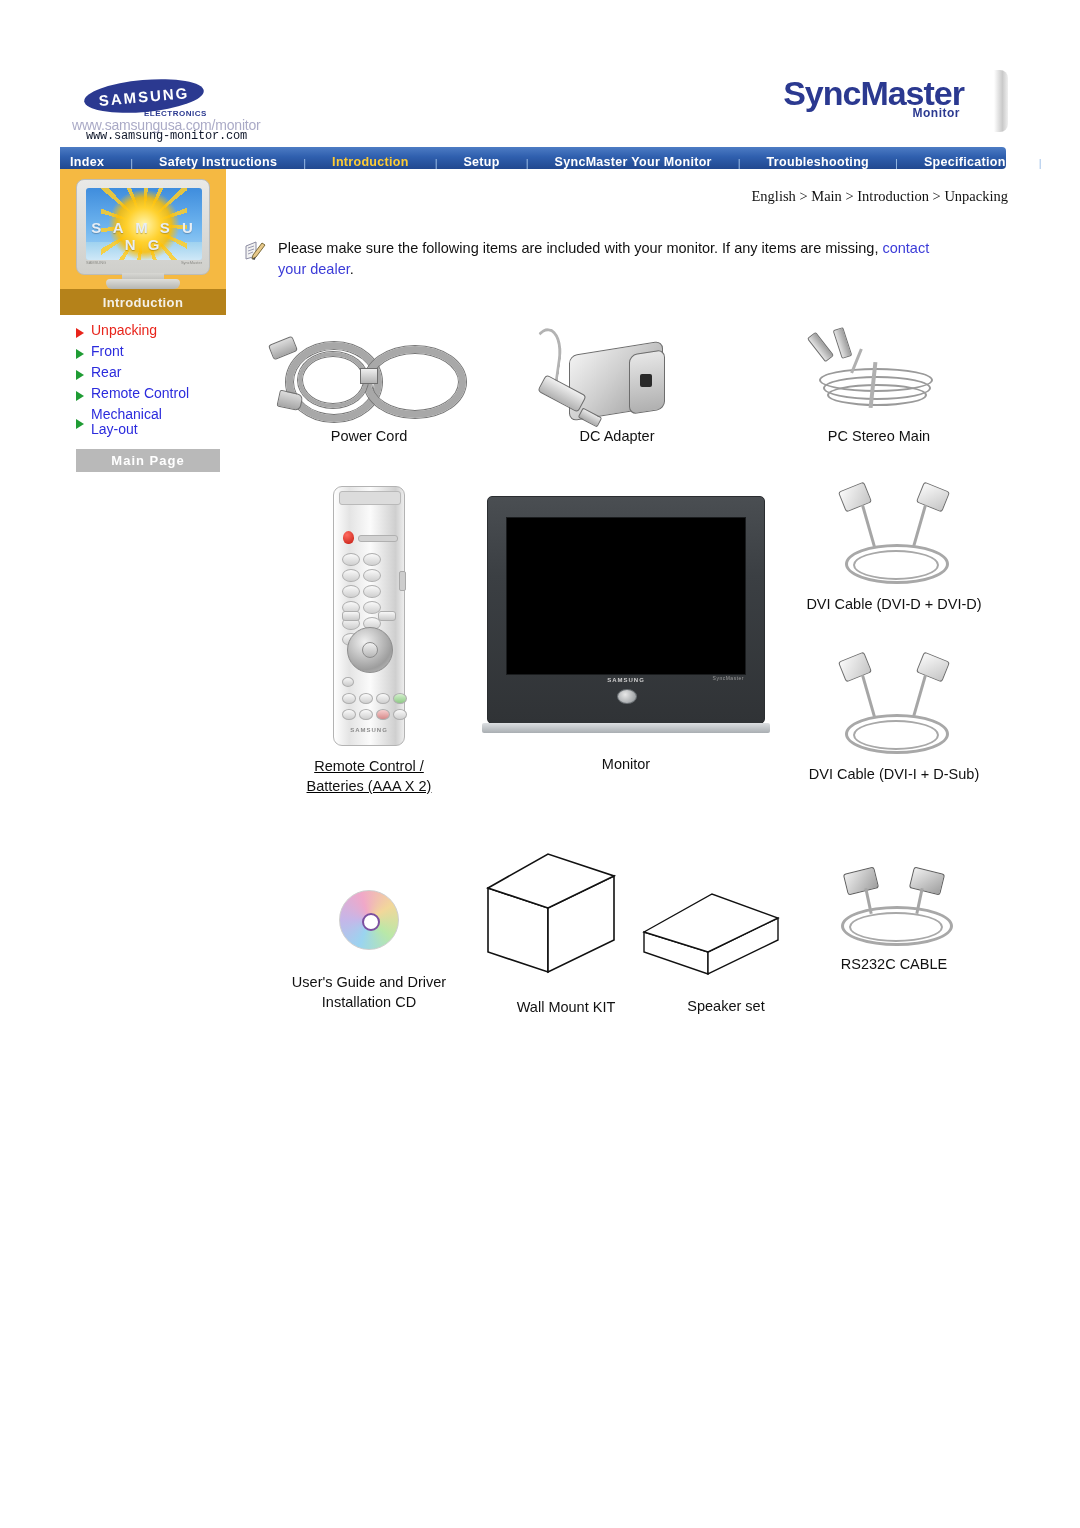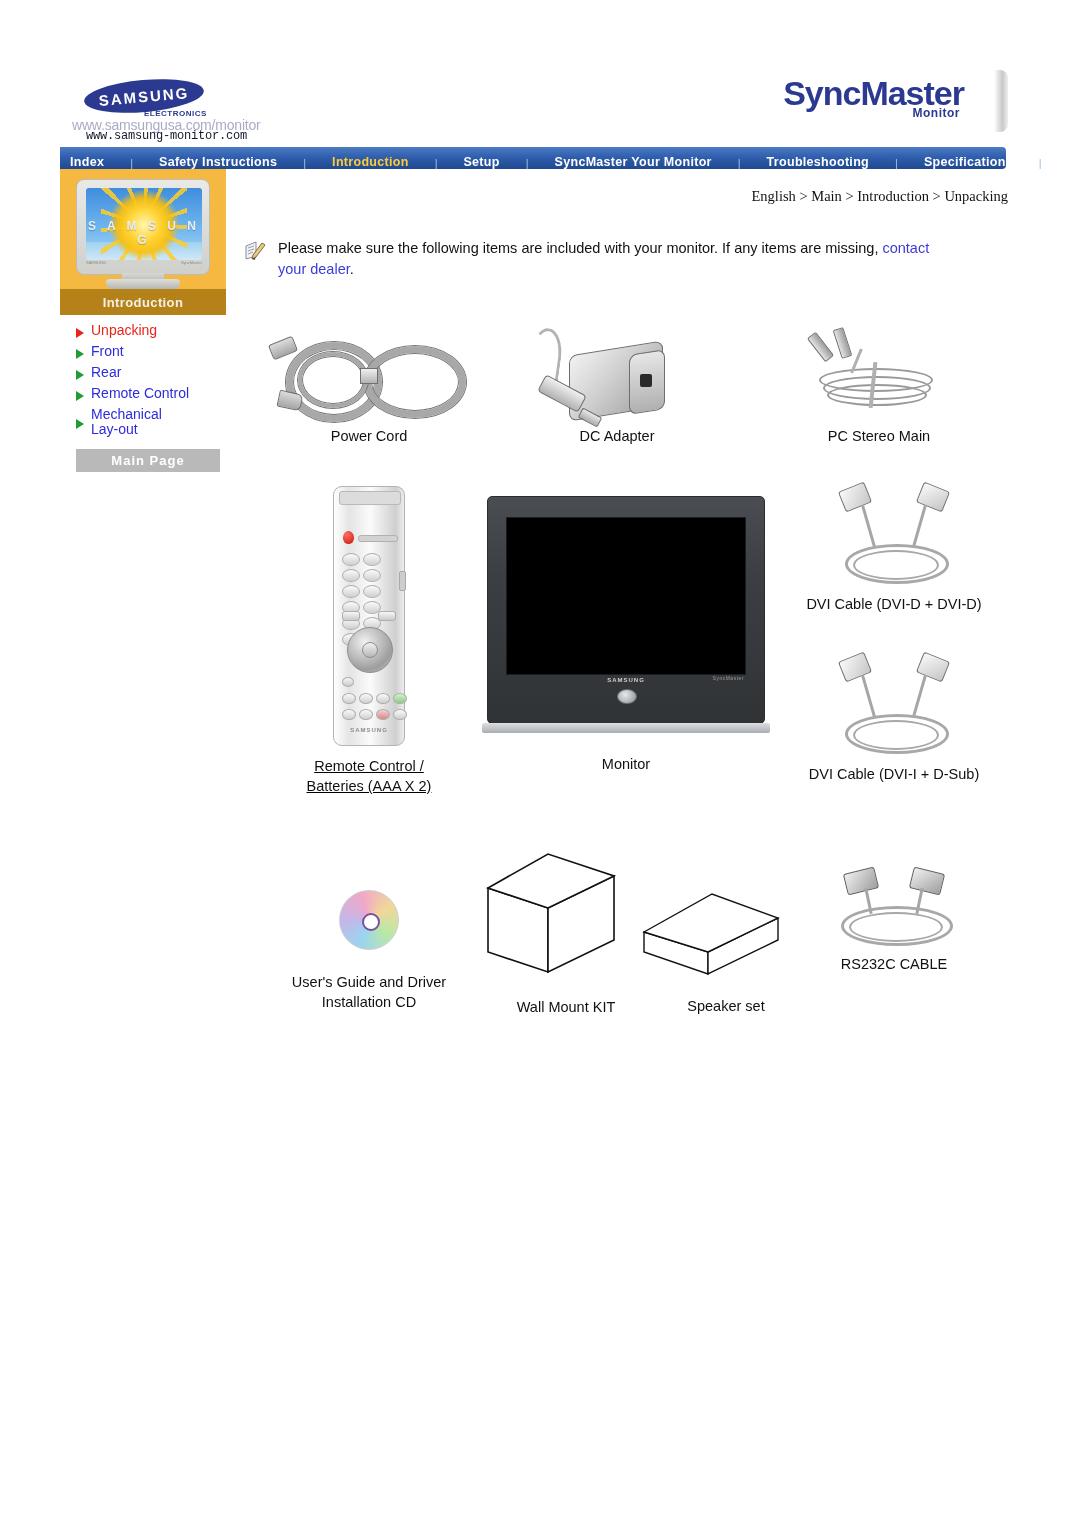--- a/index.html
+++ b/index.html
@@ -112,21 +112,21 @@
         rgba(255,205,40,.85) 185deg 191deg, rgba(255,205,40,0) 191deg 210deg,
         rgba(255,205,40,.85) 210deg 216deg, rgba(255,205,40,0) 216deg 235deg,
         rgba(255,205,40,.85) 235deg 241deg, rgba(255,205,40,0) 241deg 260deg,
         rgba(255,205,40,.85) 260deg 266deg, rgba(255,205,40,0) 266deg 285deg,
         rgba(255,205,40,.85) 285deg 291deg, rgba(255,205,40,0) 291deg 310deg,
         rgba(255,205,40,.85) 310deg 316deg, rgba(255,205,40,0) 316deg 335deg,
         rgba(255,205,40,.85) 335deg 341deg, rgba(255,205,40,0) 341deg 360deg);
   }
   .crt-text{
     position:absolute;left:0;right:0;top:31px;text-align:center;
-    color:#e8eef5;font-size:12px;font-weight:bold;letter-spacing:4px;
+    color:#e8eef5;font-size:15px;font-weight:bold;letter-spacing:4px;
     text-shadow:0 1px 1px rgba(0,0,0,.25);
   }
   .crt-hill{
     position:absolute;left:0;bottom:0;width:100%;height:18px;
     background:linear-gradient(to bottom,#9fd2ef,#cfe8f7);
   }
   .crt-chin{
     position:absolute;left:9px;bottom:8px;width:116px;height:8px;
     display:flex;justify-content:space-between;align-items:center;
   }

